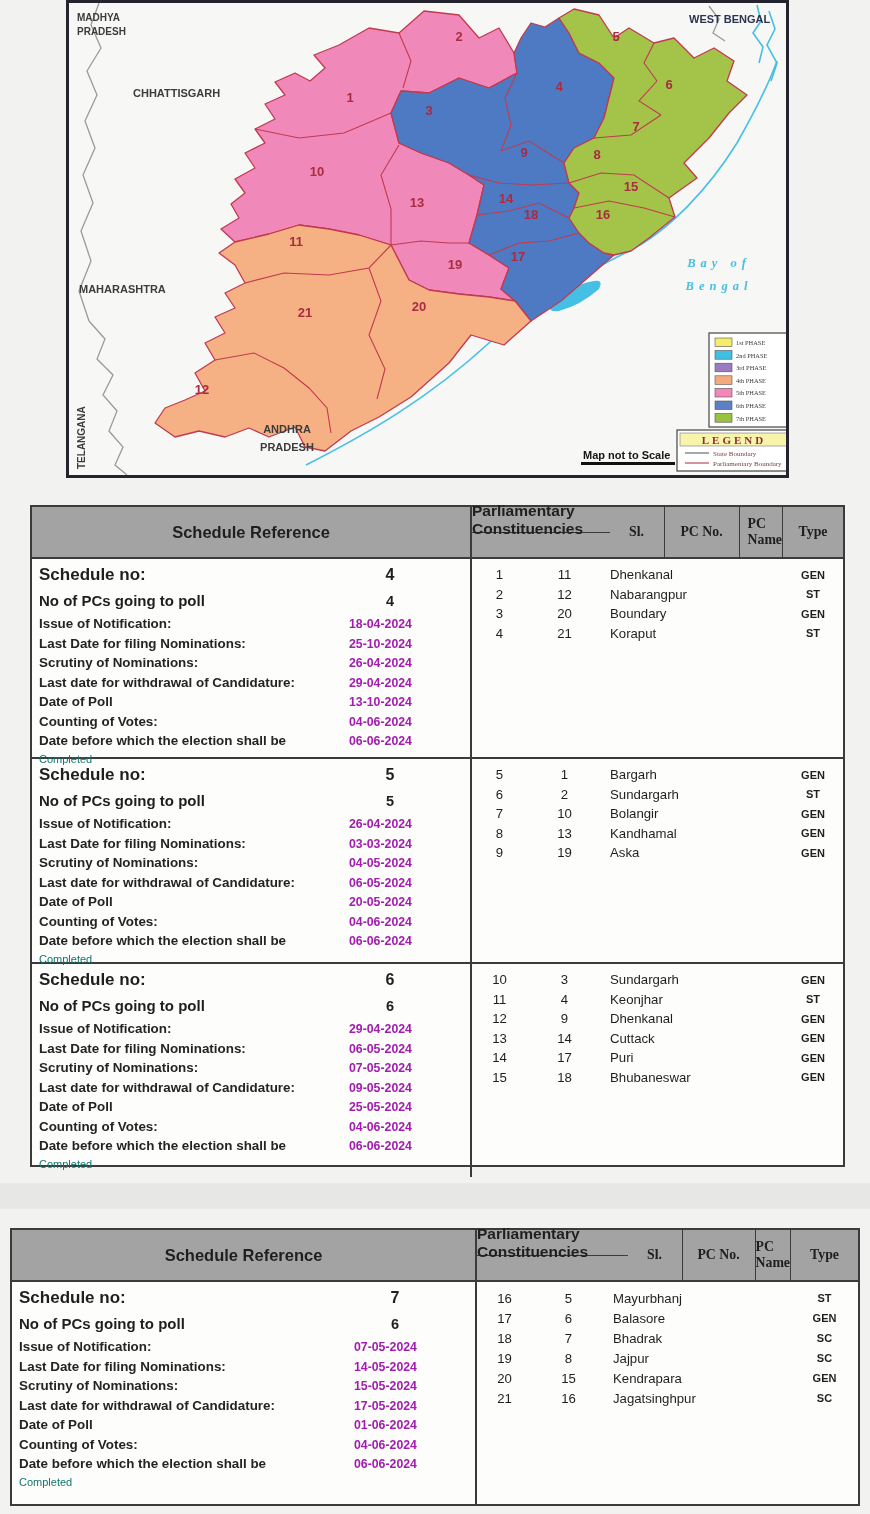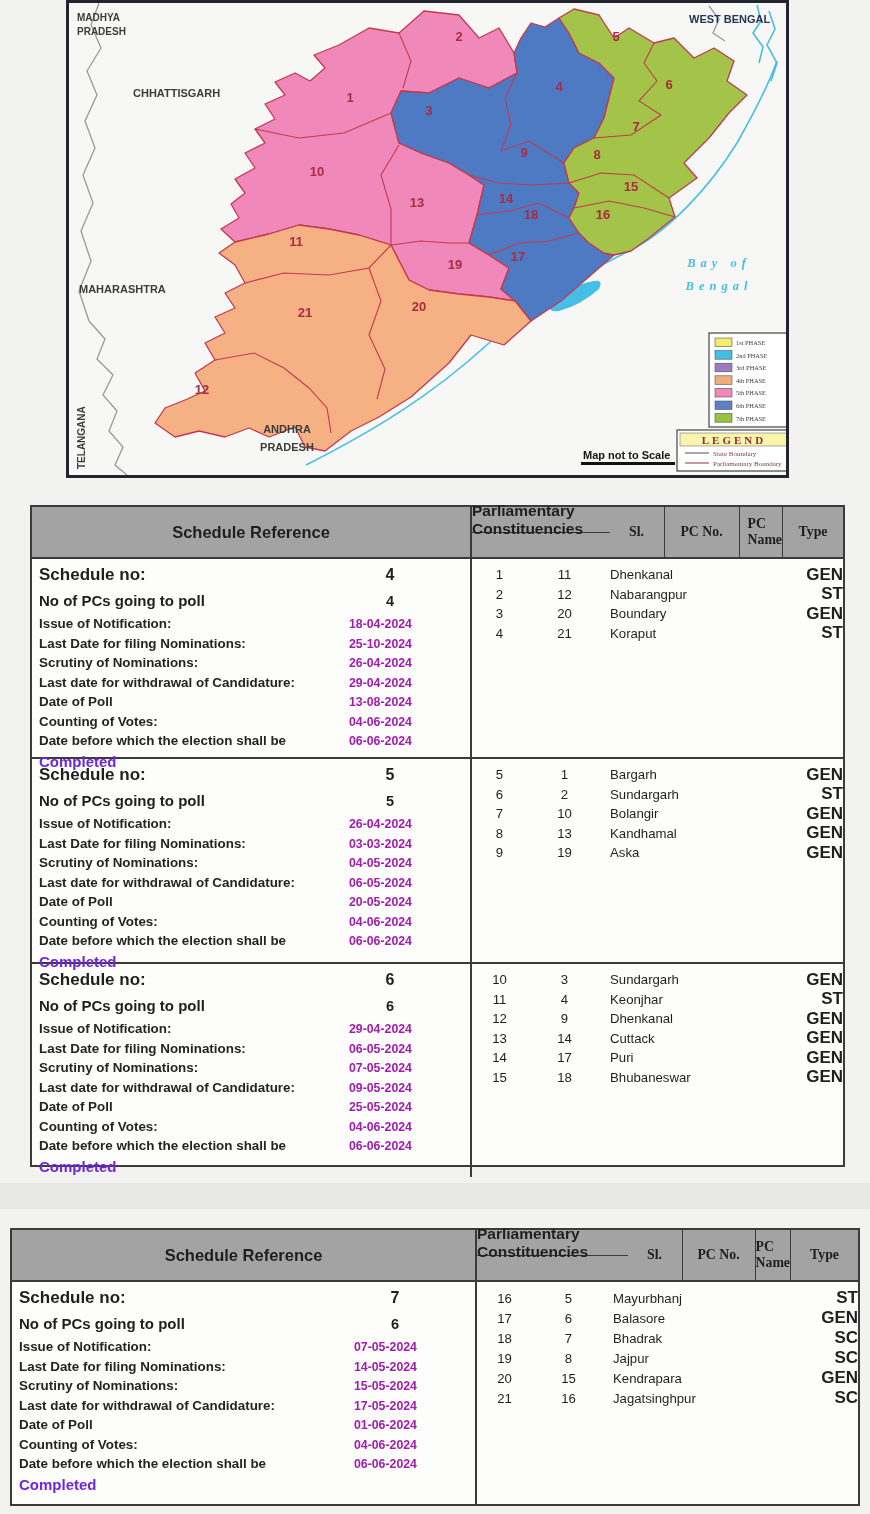--- a/index.html
+++ b/index.html
@@ -55,26 +55,26 @@
   .block-right{flex:1;padding-top:6px;}
   .srow{display:flex;align-items:baseline;}
   .srow .lab{flex:1;}
   .srow .val{width:104px;flex:none;text-align:left;}
   .srow.big{height:27px;} .srow.big .lab{font-size:17px;font-weight:600;}
   .srow.big .val{font-size:16px;font-weight:600;text-align:center;padding-right:22px;box-sizing:border-box;}
   .srow.mid{height:24px;} .srow.mid .lab{font-size:15px;font-weight:600;}
   .srow.mid .val{font-size:14.5px;font-weight:600;text-align:center;padding-right:22px;box-sizing:border-box;}
   .srow.small{height:19.5px;} .srow.small .lab{font-size:13.4px;font-weight:600;color:#242424;}
   .srow.small .val{font-size:12.3px;font-weight:700;color:#a21caf;}
-  .lab2{font-size:15px;font-weight:700;height:19px;color:#6d28d9;}
+  .lab2{font-size:11px;font-weight:400;height:19px;color:#0f766e;}
   .crow{display:flex;align-items:center;font-size:13.2px;height:19.5px;}
   .tbl2 .crow{height:20px;}
   .c-sl{text-align:center;} .c-no{text-align:center;}
   .c-name{flex:1;padding-left:8px;}
-  .c-type{text-align:right;font-weight:600;font-size:17px;}
+  .c-type{text-align:center;font-weight:600;font-size:11px;}
   .tbl1 .c-sl{width:55px;} .tbl1 .c-no{width:75px;} .tbl1 .c-type{width:60px;}
   .tbl2 .c-sl{width:55px;} .tbl2 .c-no{width:73px;} .tbl2 .c-type{width:67px;}
 </style>
 </head>
 <body>
 
 <div class="page">
 
   <div class="map-wrap">
     <svg class="map-svg" viewBox="0 0 717 472">
@@ -228,21 +228,21 @@
           <div class="srow small">
               <span class="lab">Scrutiny of Nominations:</span>
               <span class="val">26-04-2024</span>
             </div>
           <div class="srow small">
               <span class="lab">Last date for withdrawal of Candidature:</span>
               <span class="val">29-04-2024</span>
             </div>
           <div class="srow small">
               <span class="lab">Date of Poll</span>
-              <span class="val">13-08-2024</span>
+              <span class="val">13-10-2024</span>
             </div>
           <div class="srow small">
               <span class="lab">Counting of Votes:</span>
               <span class="val">04-06-2024</span>
             </div>
           <div class="srow small">
               <span class="lab">Date before which the election shall be</span>
               <span class="val">06-06-2024</span>
             </div>
           <div class="lab2">Completed</div>

